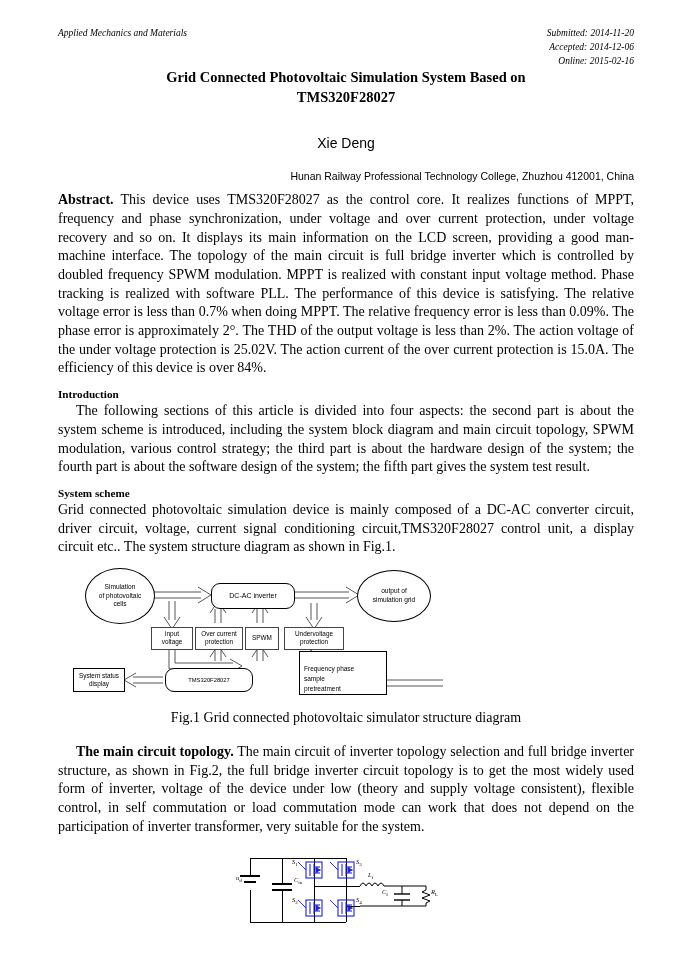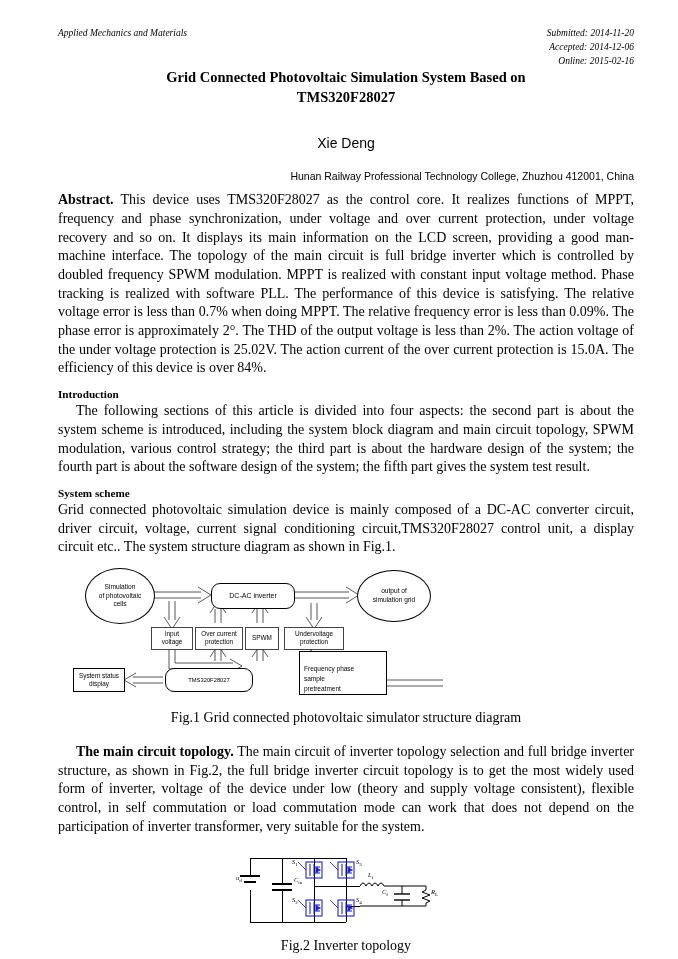--- a/index.html
+++ b/index.html
@@ -356,15 +356,14 @@
       <i>L</i><sub style="font-size:5px">f</sub>
     </div>
     <div style="position:absolute;left:146px;top:42px;font-size:6.5px;">
       <i>C</i><sub style="font-size:5px">f</sub>
     </div>
     <div style="position:absolute;left:195px;top:42px;font-size:6.5px;">
       <i>R</i><sub style="font-size:5px">L</sub>
     </div>
   </div>
 
-  <div class="caption" style="margin-top:6px;">Fig.2  Inverter topology</div>
 
 </div>
 
 </body></html>

